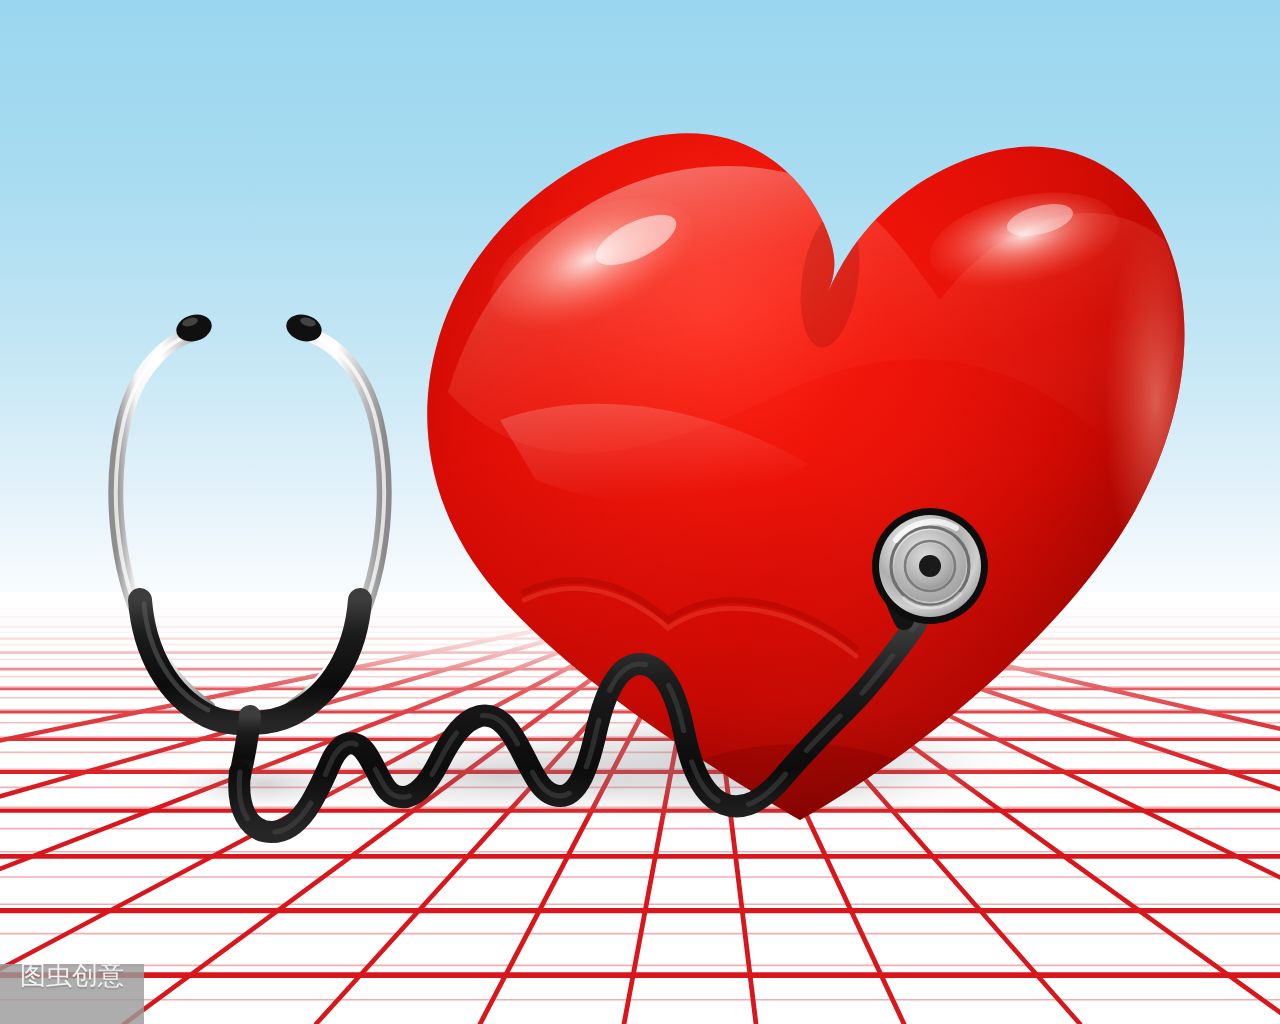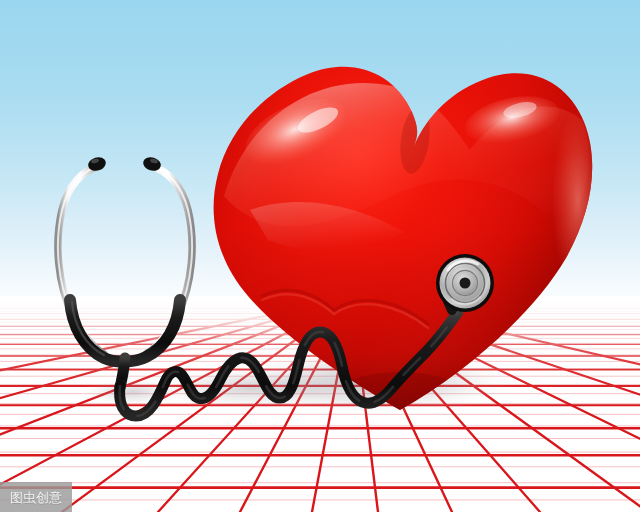--- a/index.html
+++ b/index.html
@@ -27,21 +27,20 @@
     display: block;
   }
   #watermark {
     position: absolute;
     left: 0;
     bottom: 0;
     width: 72px;
     height: 30px;
     background: rgba(155,155,155,0.82);
     display: flex;
-    align-items: center;
     justify-content: center;
     pointer-events: none;
   }
   #watermark span {
     color: #f2f2f2;
     font-size: 13px;
     letter-spacing: 0px;
     font-family: "DejaVu Sans", sans-serif;
     line-height: 1;
     text-shadow: 0 1px 0 rgba(0,0,0,0.15);

